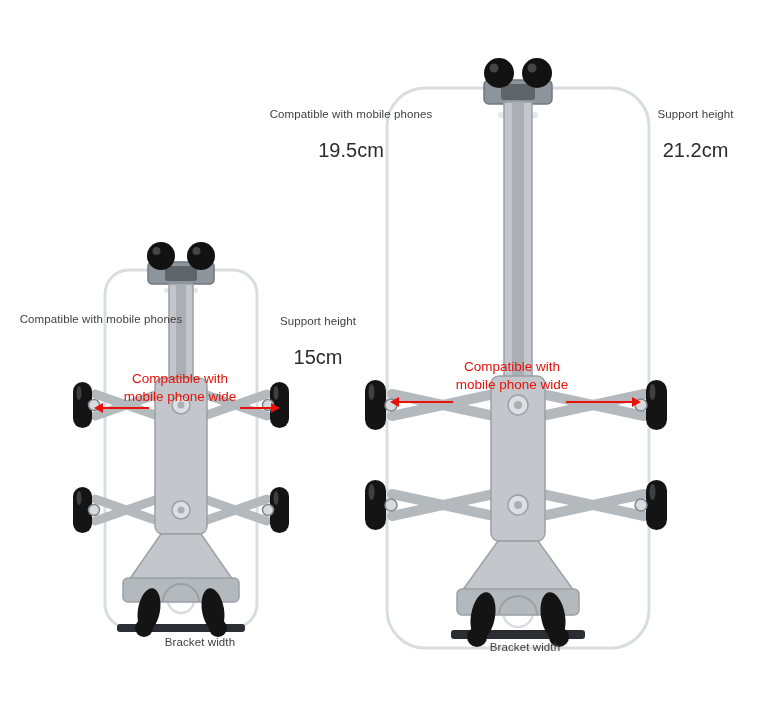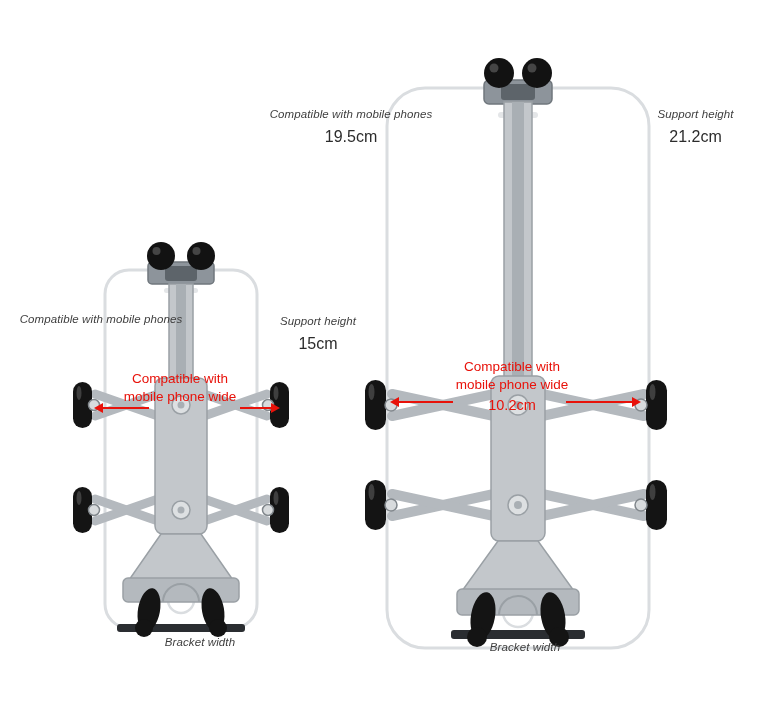--- a/index.html
+++ b/index.html
@@ -2,22 +2,22 @@
 <html><head>
 <meta charset="utf-8">
 <style>
   html,body { margin:0; padding:0; background:#ffffff; }
   #stage {
     position:relative; width:769px; height:709px; background:#ffffff;
     font-family:"Liberation Sans", sans-serif; overflow:hidden;
   }
   .mount { position:absolute; }
   .ann { position:absolute; text-align:center; color:#3e3e3e; line-height:1.35; }
-  .ann .lab { font-size:11.5px; letter-spacing:0.1px;font-style:italic; }
-  .ann .val { font-size:16px; color:#2c2c2c; margin-top:3px; }
+  .ann .lab { font-size:11.5px; letter-spacing:0.1px; }
+  .ann .val { font-size:20px; color:#2c2c2c; margin-top:14px; }
   .red-ann { position:absolute; text-align:center; color:#e8120a; line-height:1.32; font-size:13.5px; }
   .red-ann .val { font-size:14.5px; margin-top:2px; }
   .red-arrow { position:absolute; height:2px; background:#e8120a; }
   .red-arrow.head-left::before {
     content:""; position:absolute; left:-9px; top:-4px;
     border-top:5px solid transparent; border-bottom:5px solid transparent;
     border-right:9px solid #e8120a;
   }
   .red-arrow.head-right::after {
     content:""; position:absolute; right:-9px; top:-4px;
@@ -190,21 +190,20 @@
   </div>
 
   <div class="ann" style="left:643px;top:107px;width:105px;">
     <div class="lab">Support height</div>
     <div class="val">21.2cm</div>
   </div>
 
   <div class="red-ann" style="left:426px;top:358px;width:172px;">
     <div>Compatible with</div>
     <div>mobile phone wide</div>
-    <div class="val">10.2cm</div>
   </div>
   <div class="red-arrow head-left" style="left:399px;top:401px;width:54px;"></div>
   <div class="red-arrow head-right" style="left:566px;top:401px;width:66px;"></div>
 
   <div class="ann" style="left:453px;top:640px;width:144px;">
     <div class="lab">Bracket width</div>
   </div>
 
 </div>
 

